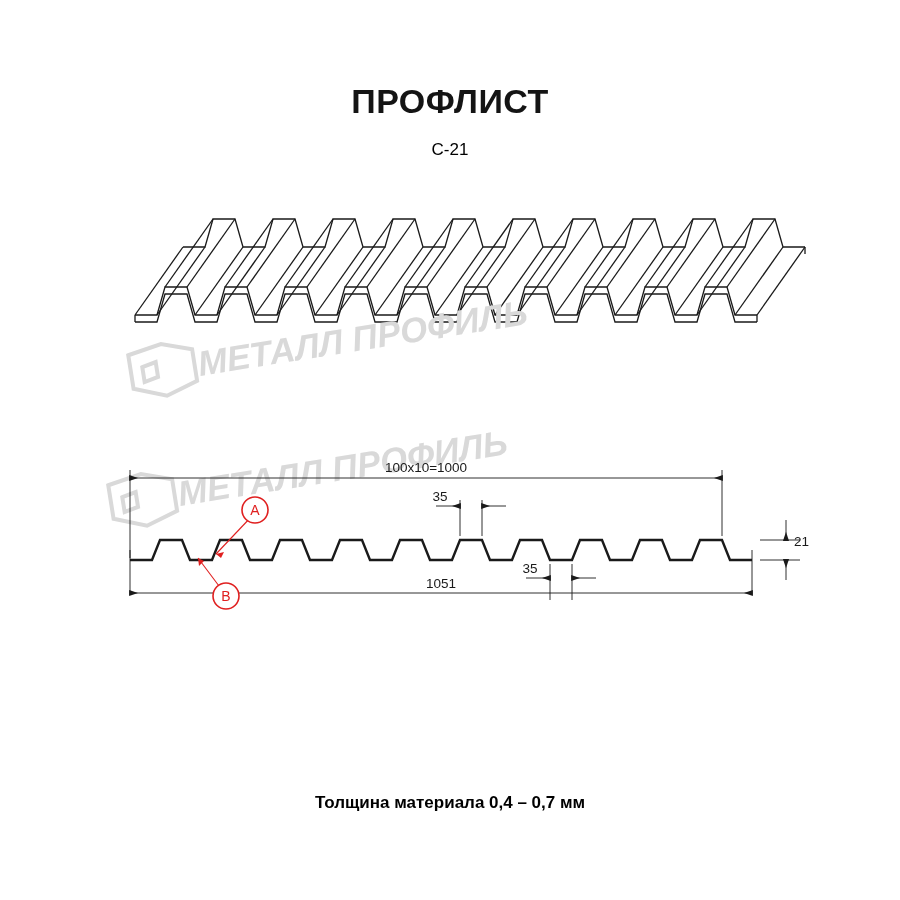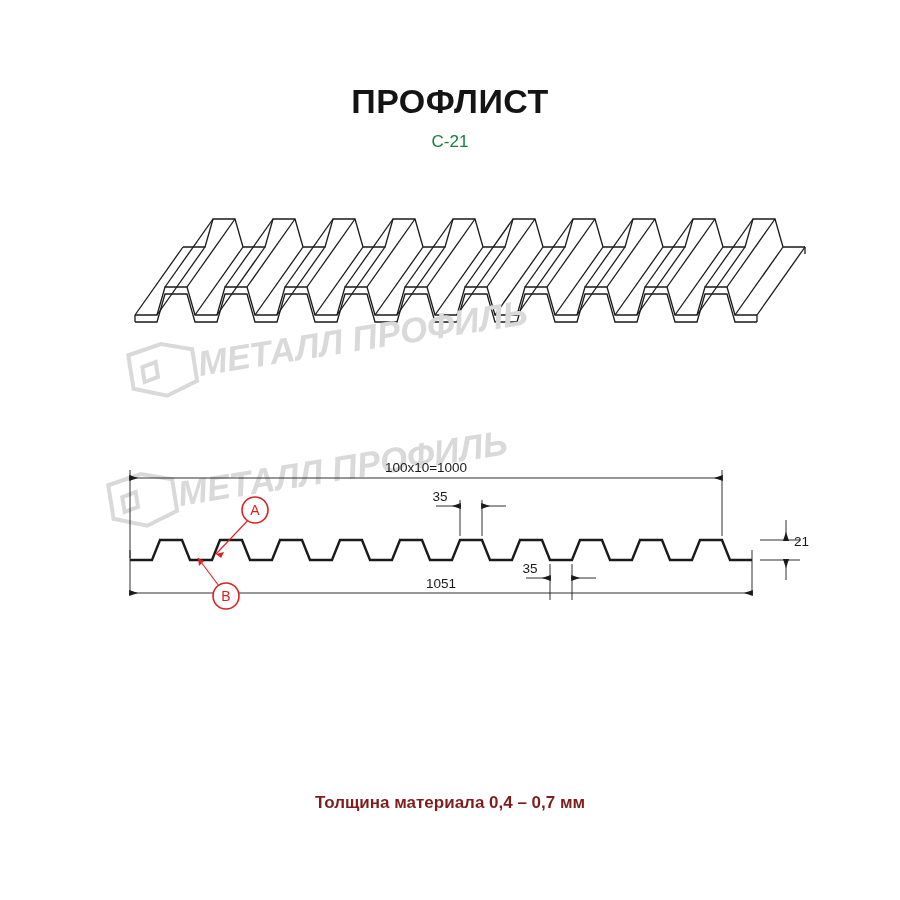--- a/index.html
+++ b/index.html
@@ -26,36 +26,36 @@
     left: 0;
     width: 900px;
     text-align: center;
     font-size: 34px;
     font-weight: bold;
     letter-spacing: 0.5px;
     color: #141414;
   }
   .subtitle {
     position: absolute;
-    top: 132px;
+    top: 140px;
     left: 0;
     width: 900px;
     text-align: center;
     font-size: 17px;
-    color: #15803d;
+    color: #000000;
   }
   .footnote {
     position: absolute;
     top: 793px;
     left: 0;
     width: 900px;
     text-align: center;
     font-size: 17px;
     font-weight: bold;
-    color: #7f1d1d;
+    color: #000000;
   }
   .iso-wrap {
     position: absolute;
     top: 195px;
     left: 95px;
     width: 720px;
     height: 180px;
   }
   .section-wrap {
     position: absolute;

